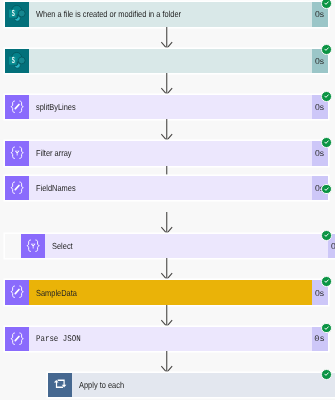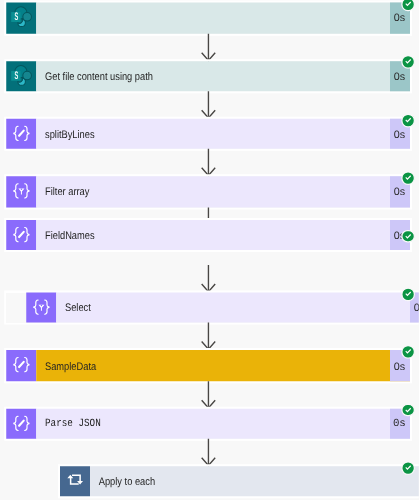--- a/index.html
+++ b/index.html
@@ -35,20 +35,21 @@
       <g stroke="#04565d" stroke-width="1.6">
         <circle cx="23.1" cy="16.4" r="9.7" fill="#04818a"></circle>
         <path d="M25.76 26.48 A5.9 5.9 1 1 1 18.4 32.27 A5.0 5.0 0 0 0 25.76 26.48 Z" fill="#2cb8c8"></path>
         <circle cx="33.0" cy="22.6" r="6.8" fill="#15868f"></circle>
       </g>
       <rect x="7.8" y="15.2" width="14.9" height="15.6" fill="#0a8f93"></rect>
       <text x="31.6" y="27.6" text-anchor="middle" font-family="'Liberation Sans',sans-serif" font-size="17.5" font-weight="bold" fill="#f2fbfb" transform="scale(0.513,1)">S</text>
     </svg>
       </div>
       <div class="body" style="background:#d9e8e8">
+        <div class="title"><span>When a file is created or modified in a folder</span></div>
         <div class="dur" style="background:#9bc6c8">0s</div>
       </div>
     </div>
     <div class="badge" style="left: 321.2px; top: -1.9px;">
       <svg width="8.8" height="8.8" viewBox="0 0 24 24">
         <path d="M8.0 11.6 L10.7 14.6 L17.0 8.0" fill="none" stroke="#fff" stroke-width="2.6" stroke-linecap="square" stroke-linejoin="miter"></path>
       </svg>
     </div>
     <div class="arrow" style="top: 26.6px; height: 22.05px;">
       <svg width="11.5" height="22.05" viewBox="0 0 11.5 22">
@@ -62,21 +63,20 @@
       <g stroke="#04565d" stroke-width="1.6">
         <circle cx="23.1" cy="16.4" r="9.7" fill="#04818a"></circle>
         <path d="M25.76 26.48 A5.9 5.9 1 1 1 18.4 32.27 A5.0 5.0 0 0 0 25.76 26.48 Z" fill="#2cb8c8"></path>
         <circle cx="33.0" cy="22.6" r="6.8" fill="#15868f"></circle>
       </g>
       <rect x="7.8" y="15.2" width="14.9" height="15.6" fill="#0a8f93"></rect>
       <text x="31.6" y="27.6" text-anchor="middle" font-family="'Liberation Sans',sans-serif" font-size="17.5" font-weight="bold" fill="#f2fbfb" transform="scale(0.513,1)">S</text>
     </svg>
       </div>
       <div class="body" style="background:#d9e8e8">
-        <div class="title"><span>Get file content using path</span></div>
         <div class="dur" style="background:#9bc6c8">0s</div>
       </div>
     </div>
     <div class="badge" style="left: 321.2px; top: 44.45px;">
       <svg width="8.8" height="8.8" viewBox="0 0 24 24">
         <path d="M8.0 11.6 L10.7 14.6 L17.0 8.0" fill="none" stroke="#fff" stroke-width="2.6" stroke-linecap="square" stroke-linejoin="miter"></path>
       </svg>
     </div>
     <div class="arrow" style="top: 72.95px; height: 22.05px;">
       <svg width="11.5" height="22.05" viewBox="0 0 11.5 22">

